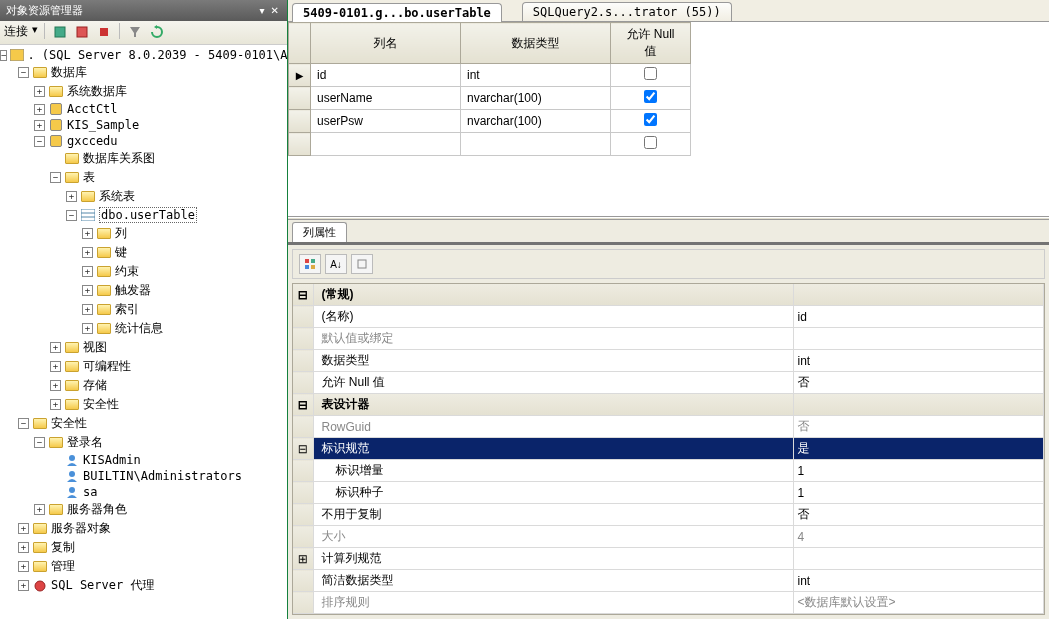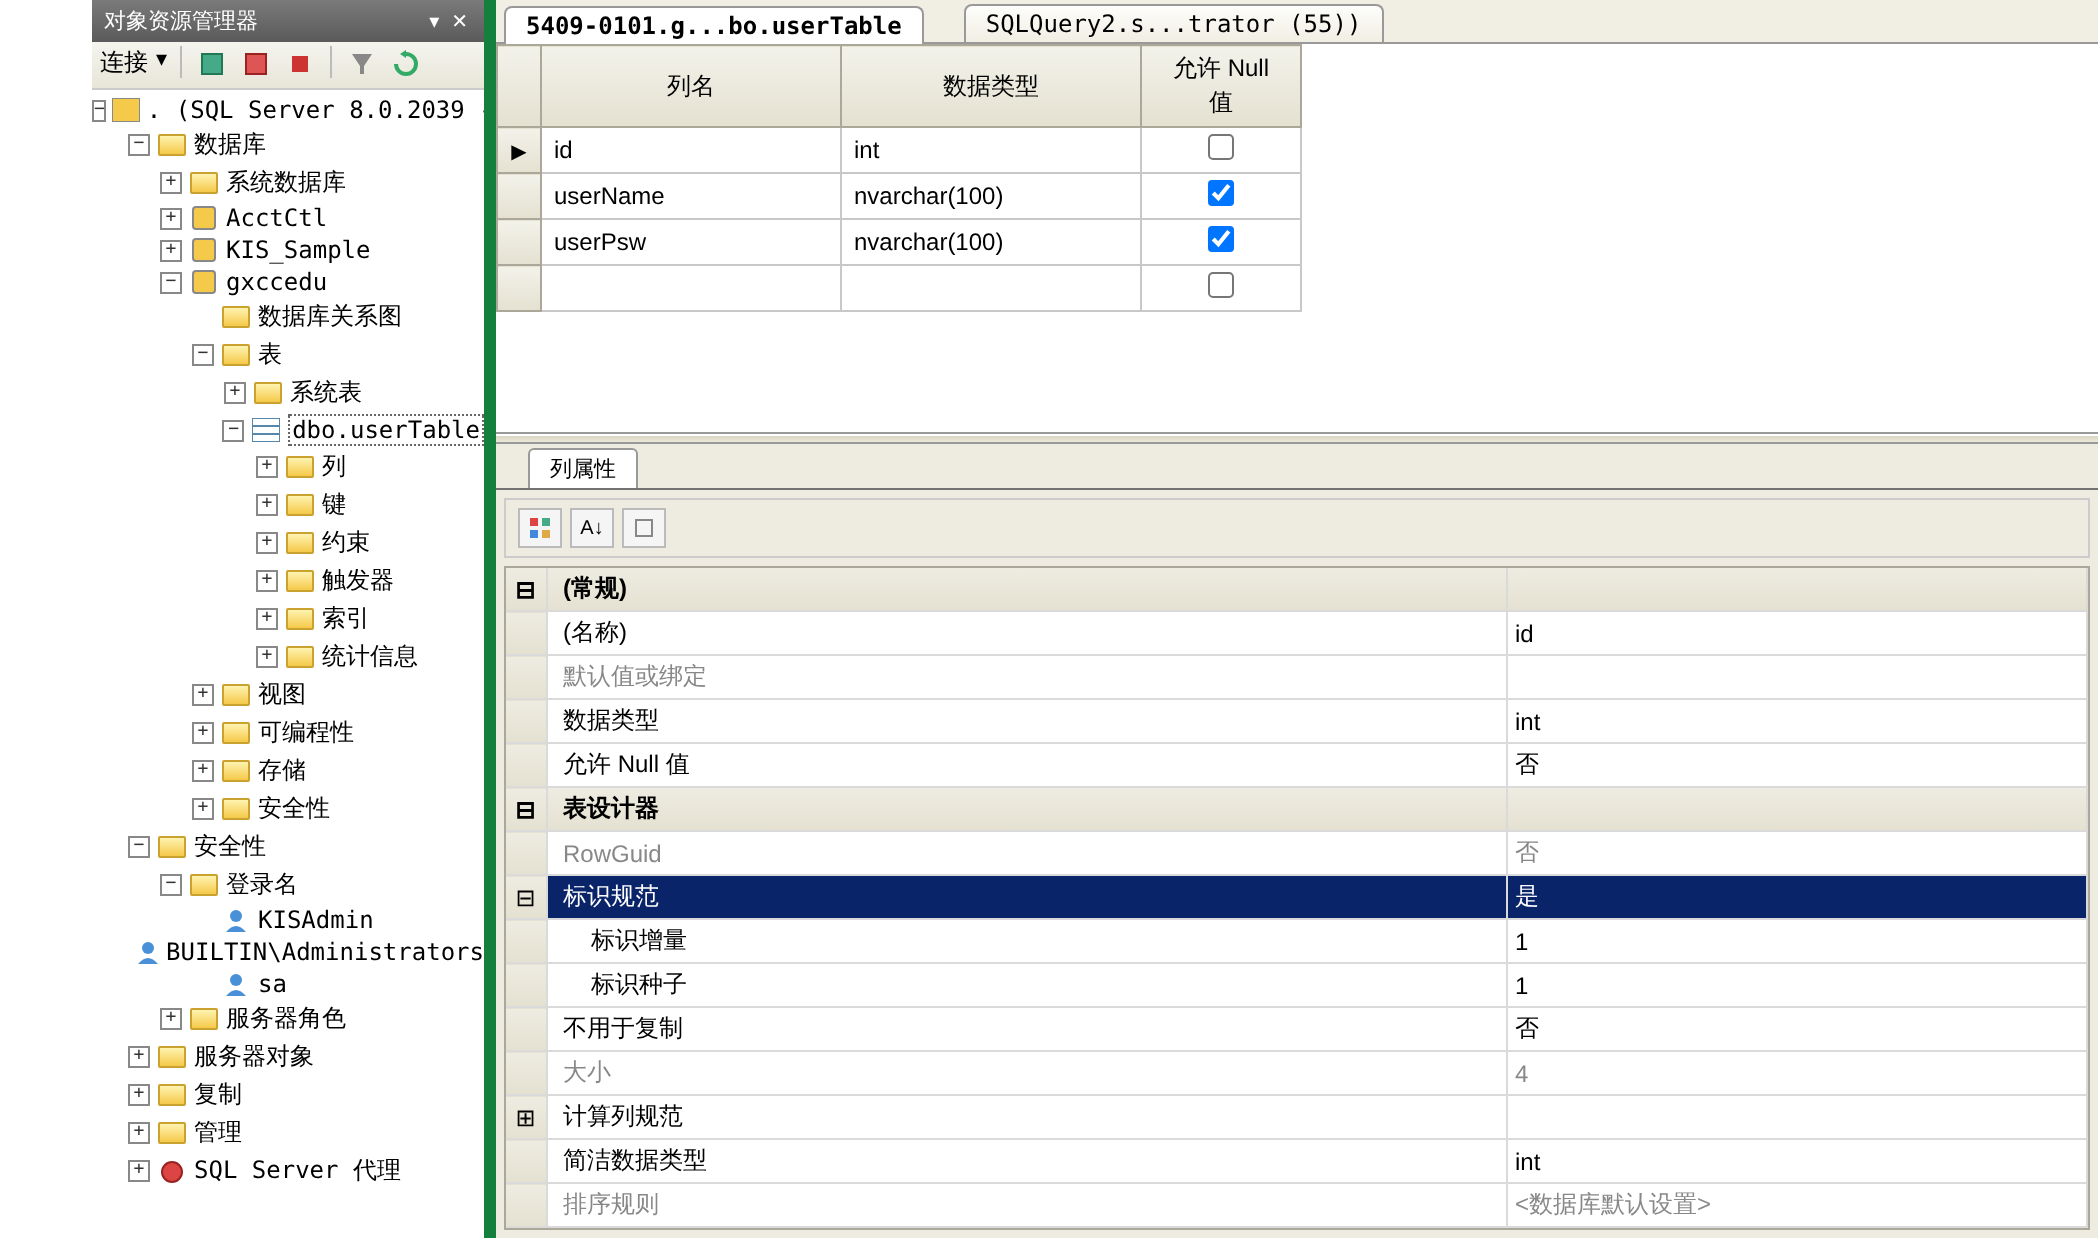--- a/index.html
+++ b/index.html
@@ -6,26 +6,25 @@
 body {
   font-family: "Tahoma", "SimSun", sans-serif;
   font-size: 11px;
   background: #fff;
   width: 1049px;
   height: 619px;
   overflow: hidden;
   display: flex;
 }
 .left-panel {
-  width: 248px;
+  width: 288px;
   height: 619px;
   display: flex;
   flex-direction: column;
-  border-right: 6px solid #15803d;
-  padding-left: 46px;
+  border-right: 1px solid #15803d;
 }
 .panel-title {
   background: linear-gradient(#7a7a7a, #5a5a5a);
   color: #fff;
   padding: 3px 6px;
   font-size: 11px;
   display: flex;
   align-items: center;
   justify-content: space-between;
 }
@@ -142,21 +141,21 @@
 .chk input { pointer-events:auto; }
 
 .splitter { height: 6px; background: linear-gradient(#d8d5c5,#ece9d8); border-top:1px solid #fff; border-bottom:1px solid #999;}
 
 .prop-panel {
   flex: 1;
   display: flex;
   flex-direction: column;
   background: #eeece1;
 }
-.prop-tab-row { display:flex; border-bottom:1px solid #737373; background:#eeece1; padding-top:2px; padding-left:16px;}
+.prop-tab-row { display:flex; border-bottom:3px solid #737373; background:#eeece1; padding-top:2px; padding-left:4px;}
 .prop-tab { background:#fff; border:1px solid #999; border-bottom:none; padding:2px 10px; border-radius:3px 3px 0 0;}
 .prop-toolbar {
   background: #eeece1;
   padding: 4px 6px;
   border: 1px solid #ccc;
   margin: 4px;
   display:flex;
   gap:4px;
   align-items:center;
 }

